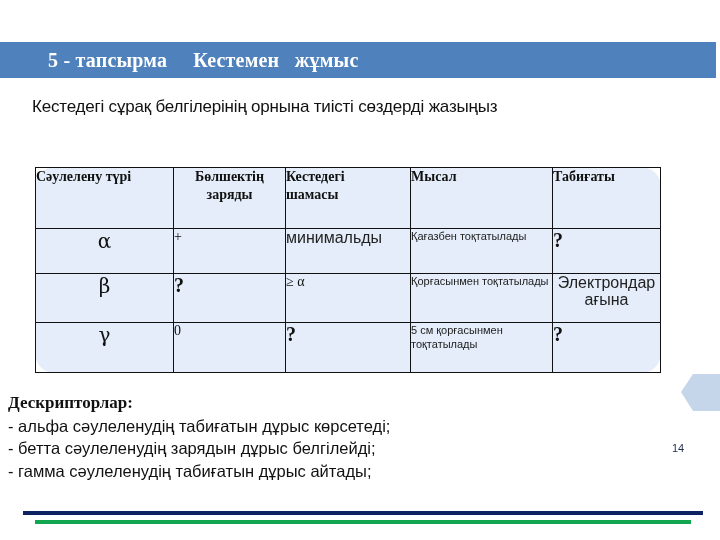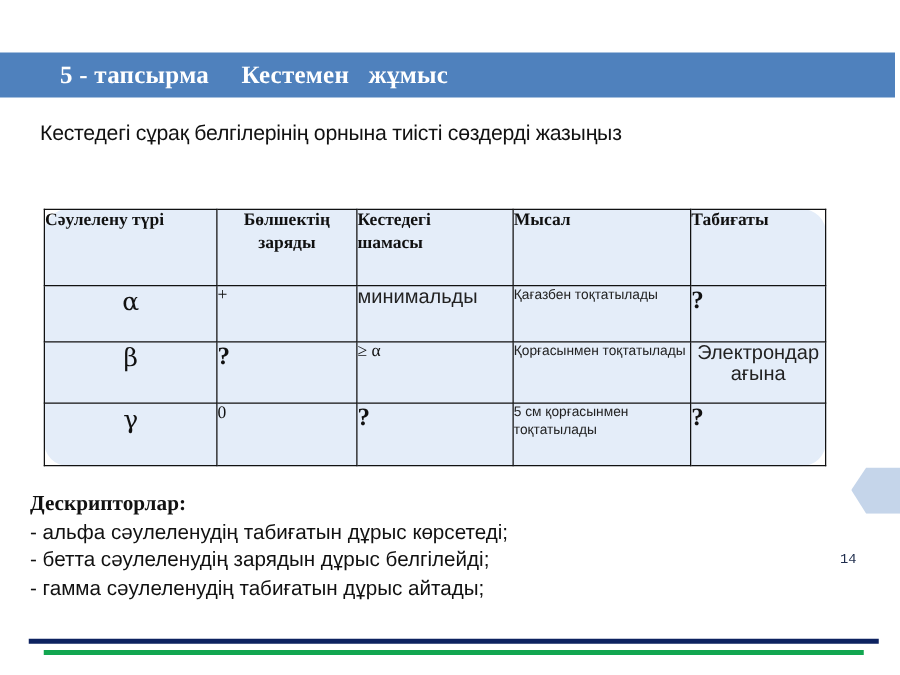--- a/index.html
+++ b/index.html
@@ -40,29 +40,29 @@
     padding:6px 6px 0 7px;
   }
   .hdr th.center { text-align:center; }
   .cell-sym { text-align:center; font-size:20px; padding-top:9px; font-family:"DejaVu Serif", serif; }
   .cell-small { font-family:"Liberation Sans", sans-serif; font-size:11px; line-height:14px; padding:6px 6px 0 6px; color:#222; }
   .cell-med { font-family:"Liberation Sans", sans-serif; font-size:16px; line-height:17px; padding:6px 6px 0 8px; color:#222;text-align:center; }
   .cell-big { font-family:"Liberation Sans", sans-serif; font-size:16px; padding:7px 0 0 6px; color:#222; }
   .cell-q { font-family:"Liberation Serif", serif; font-weight:bold; font-size:20px; padding:5px 0 0 8px; }
   .cell-plain { font-family:"Liberation Serif", serif; font-size:14px; padding:6px 0 0 8px; }
   .descriptors {
-    position:absolute; left:24px; top:392px;
+    position:absolute; left:8px; top:392px;
     font-family:"Liberation Sans Narrow", "Liberation Sans", sans-serif;
     font-size:16.5px; line-height:22.5px; color:#111;
   }
   .desc-title { font-family:"Liberation Serif", serif; font-weight:bold; font-size:17px; }
   .deco-shape { position:absolute; left:681px; top:374px; width:39px; height:37px; }
   .page-num {
     position:absolute; left:672px; top:442px;
-    font-family:Liberation Mono, monospace; font-size:11px; color:#1f2d4d;
+    font-family:Liberation Sans, sans-serif; font-size:11px; color:#1f2d4d;
   }
   .line-navy { position:absolute; left:23px; top:511px; width:680px; height:4px; background:#0d2260; }
   .line-green { position:absolute; left:35px; top:520px; width:656px; height:4px; background:#12a650; }
 </style>
 </head>
 <body>
 
 <div class="title-bar">
   <div class="title-text">5 - тапсырма     Кестемен   жұмыс</div>
 </div>

